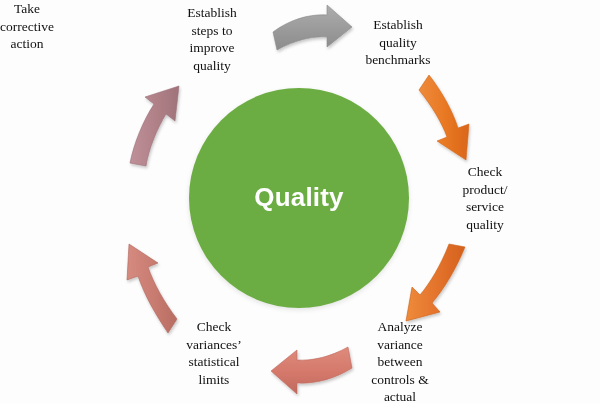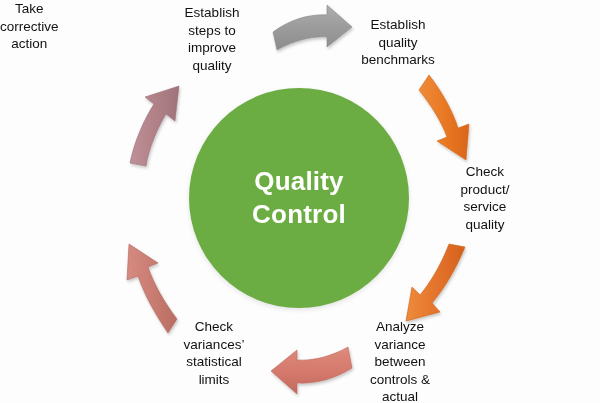--- a/index.html
+++ b/index.html
@@ -49,20 +49,21 @@
     letter-spacing: 0.2px;
     text-align: center;
   }
   .node-label {
     position: absolute;
     color: #111111;
     font-size: 13.5px;
     line-height: 1.30;
     text-align: center;
     white-space: pre-line;
+    font-family: Liberation Serif, serif;
   }
   .n-top-left   { left: 160px; top: 4px;   width: 104px; }
   .n-top-right  { left: 346px; top: 16px;  width: 104px; }
   .n-right      { left: 437px; top: 163px; width: 96px;  }
   .n-bot-right  { left: 348px; top: 318px; width: 104px; }
   .n-bot-left   { left: 162px; top: 318px; width: 104px; }</style>
 </head>
 <body>
 
 <div id="diagram">
@@ -166,21 +167,20 @@
                L 179 86
                L 175 121
                L 166 114
                C 157 129, 149 148, 146 166
                Z" fill="url(#gradMauve)" stroke="#9c7078" stroke-width="0.6"></path>
     </g>
   </svg>
 
   <div class="hub">
     <div class="hub-line">Quality</div>
-    <div class="hub-line">Control</div>
   </div>
 
   <div class="node-label n-top-left">Establish
 steps to
 improve
 quality</div>
 
   <div class="node-label n-top-right">Establish
 quality
 benchmarks</div>

